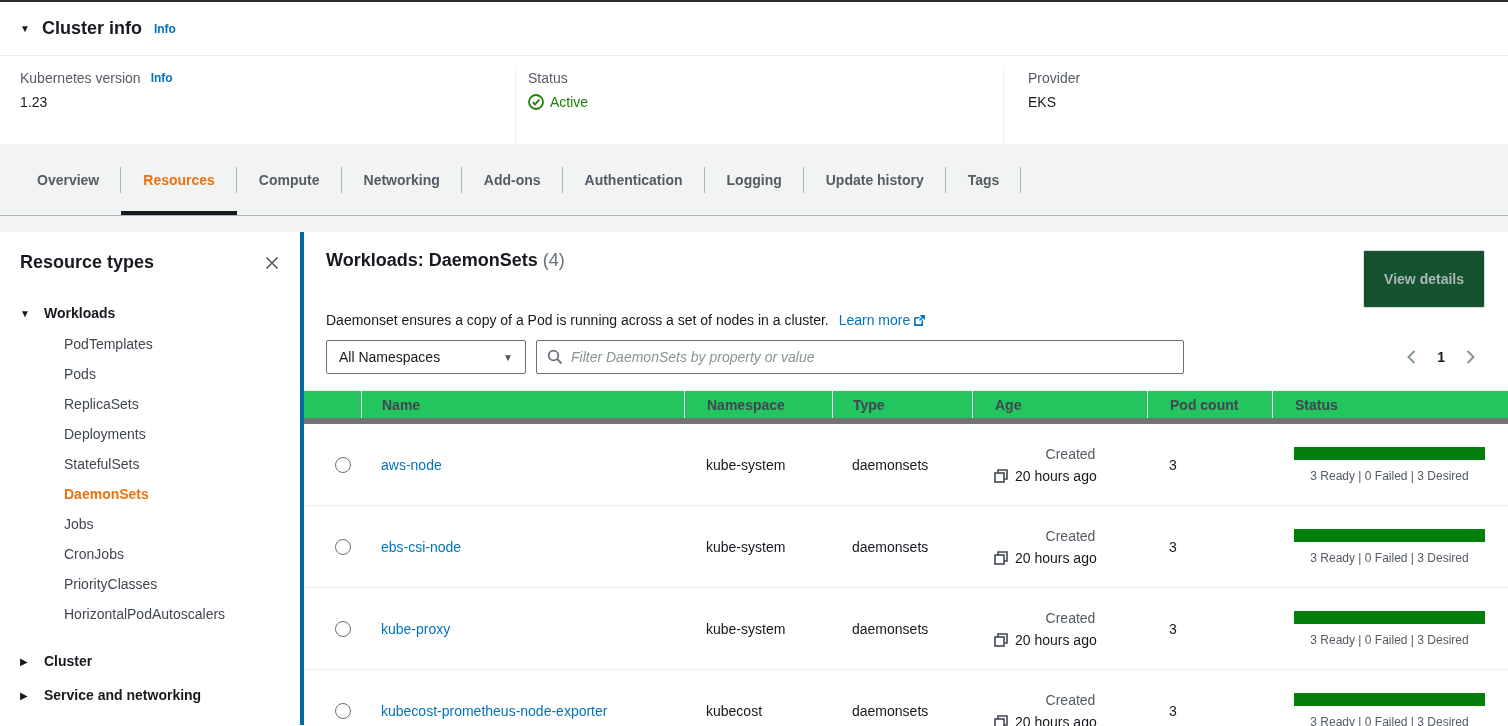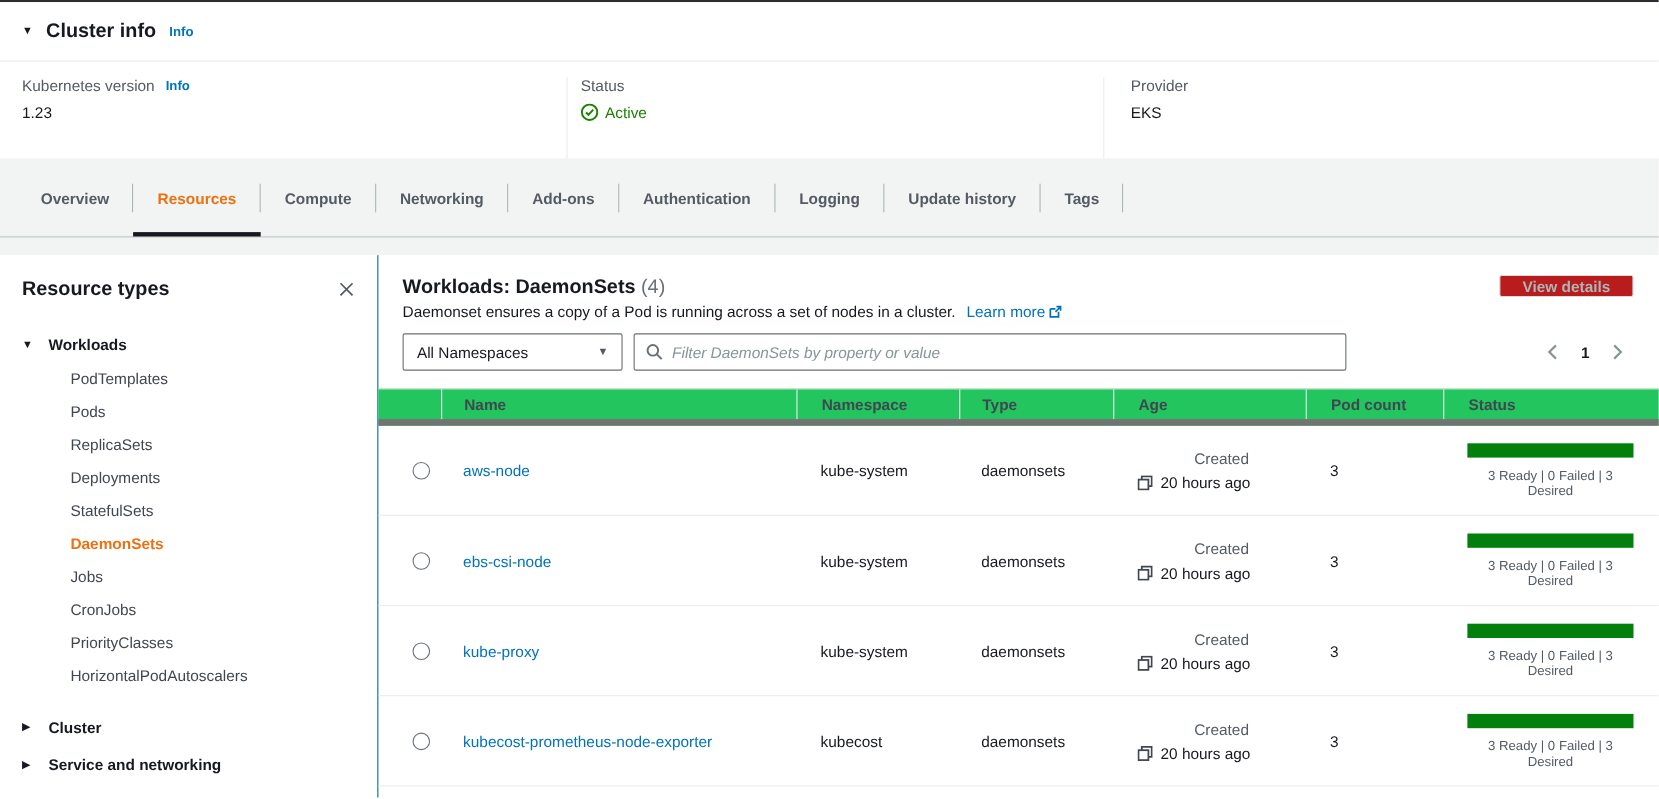--- a/index.html
+++ b/index.html
@@ -29,40 +29,40 @@
   .tab { position:relative; display:flex; align-items:center; padding:0 22px; cursor:pointer; }
   .tab::after { content:""; position:absolute; right:0; top:50%; transform:translateY(-50%); width:1px; height:26px; background:#aab7b8; }
   .tab-label { font-weight:bold; color:#545b64; }
   .tab.active .tab-label { color:#ec7211; }
   .tab.active::before { content:""; position:absolute; left:0; right:0; bottom:0; height:4px; background:#16191f; }
   .panel-gap { height:16px; background:#f2f3f3; }
 
   
   .content { display:flex; height:493px; background:#fff; }
 
-  .sidebar { width:344px; border-right:1px solid #0369a1; padding:20px; flex-shrink:0; }
+  .sidebar { width:304px; border-right:4px solid #0369a1; padding:20px; flex-shrink:0; }
   .sb-head { display:flex; justify-content:space-between; align-items:center; }
   .sb-title { font-size:18px; font-weight:bold; }
   .close-btn { cursor:pointer; display:flex; align-items:center; }
   .tree { margin-top:28px; }
   .tree-group-header { display:flex; align-items:center; gap:12px; padding:4px 0; cursor:pointer; }
   .tree-group-header .caret-glyph { width:12px; color:#16191f; }
   .group-label { font-weight:bold; color:#16191f; }
   .tree-items { padding:4px 0 10px 44px; }
   .tree-item { height:30px; display:flex; align-items:center; color:#414750; cursor:pointer; }
   .tree-item.selected { color:#ec7211; font-weight:bold; }
   .tree-group { margin-bottom:10px; }
 
   
   .main { flex:1; padding:18px 0 0 0; min-width:0; }
   .main-hd { display:flex; align-items:flex-start; justify-content:space-between; padding:0 23px 0 22px; }
   .main-title { font-size:18px; font-weight:bold; }
   .main-count { font-size:18px; font-weight:normal; color:#687078; }
-  .btn-secondary { background:#b91c1c; border:1px solid #d5dbdb; border-radius:2px; color:#aab7b8;
-    font-weight:bold; font-size:14px; padding:1px 20px; cursor:not-allowed; }
+  .btn-secondary { background:#14532d; border:1px solid #d5dbdb; border-radius:2px; color:#aab7b8;
+    font-weight:bold; font-size:14px; padding:20px 20px; cursor:not-allowed; }
   .desc-row { margin-top:4px; padding:0 23px 0 22px; color:#16191f; }
   .learn-more { color:#0073bb; text-decoration:none; cursor:pointer; margin-left:6px; white-space:nowrap; }
   .ext-icon { vertical-align:-2px; margin-left:3px; }
 
   .filter-row { display:flex; align-items:center; gap:10px; margin-top:12px; padding:0 22px; }
   .select-box { width:200px; height:34px; border:1px solid #687078; border-radius:2px; background:#fff;
     display:flex; align-items:center; justify-content:space-between; padding:0 12px; cursor:pointer; }
   .select-caret { font-size:10px; color:#545b64; }
   .search-box { width:648px; height:34px; border:1px solid #687078; border-radius:2px; background:#fff;
     display:flex; align-items:center; padding:0 10px; gap:8px; }

